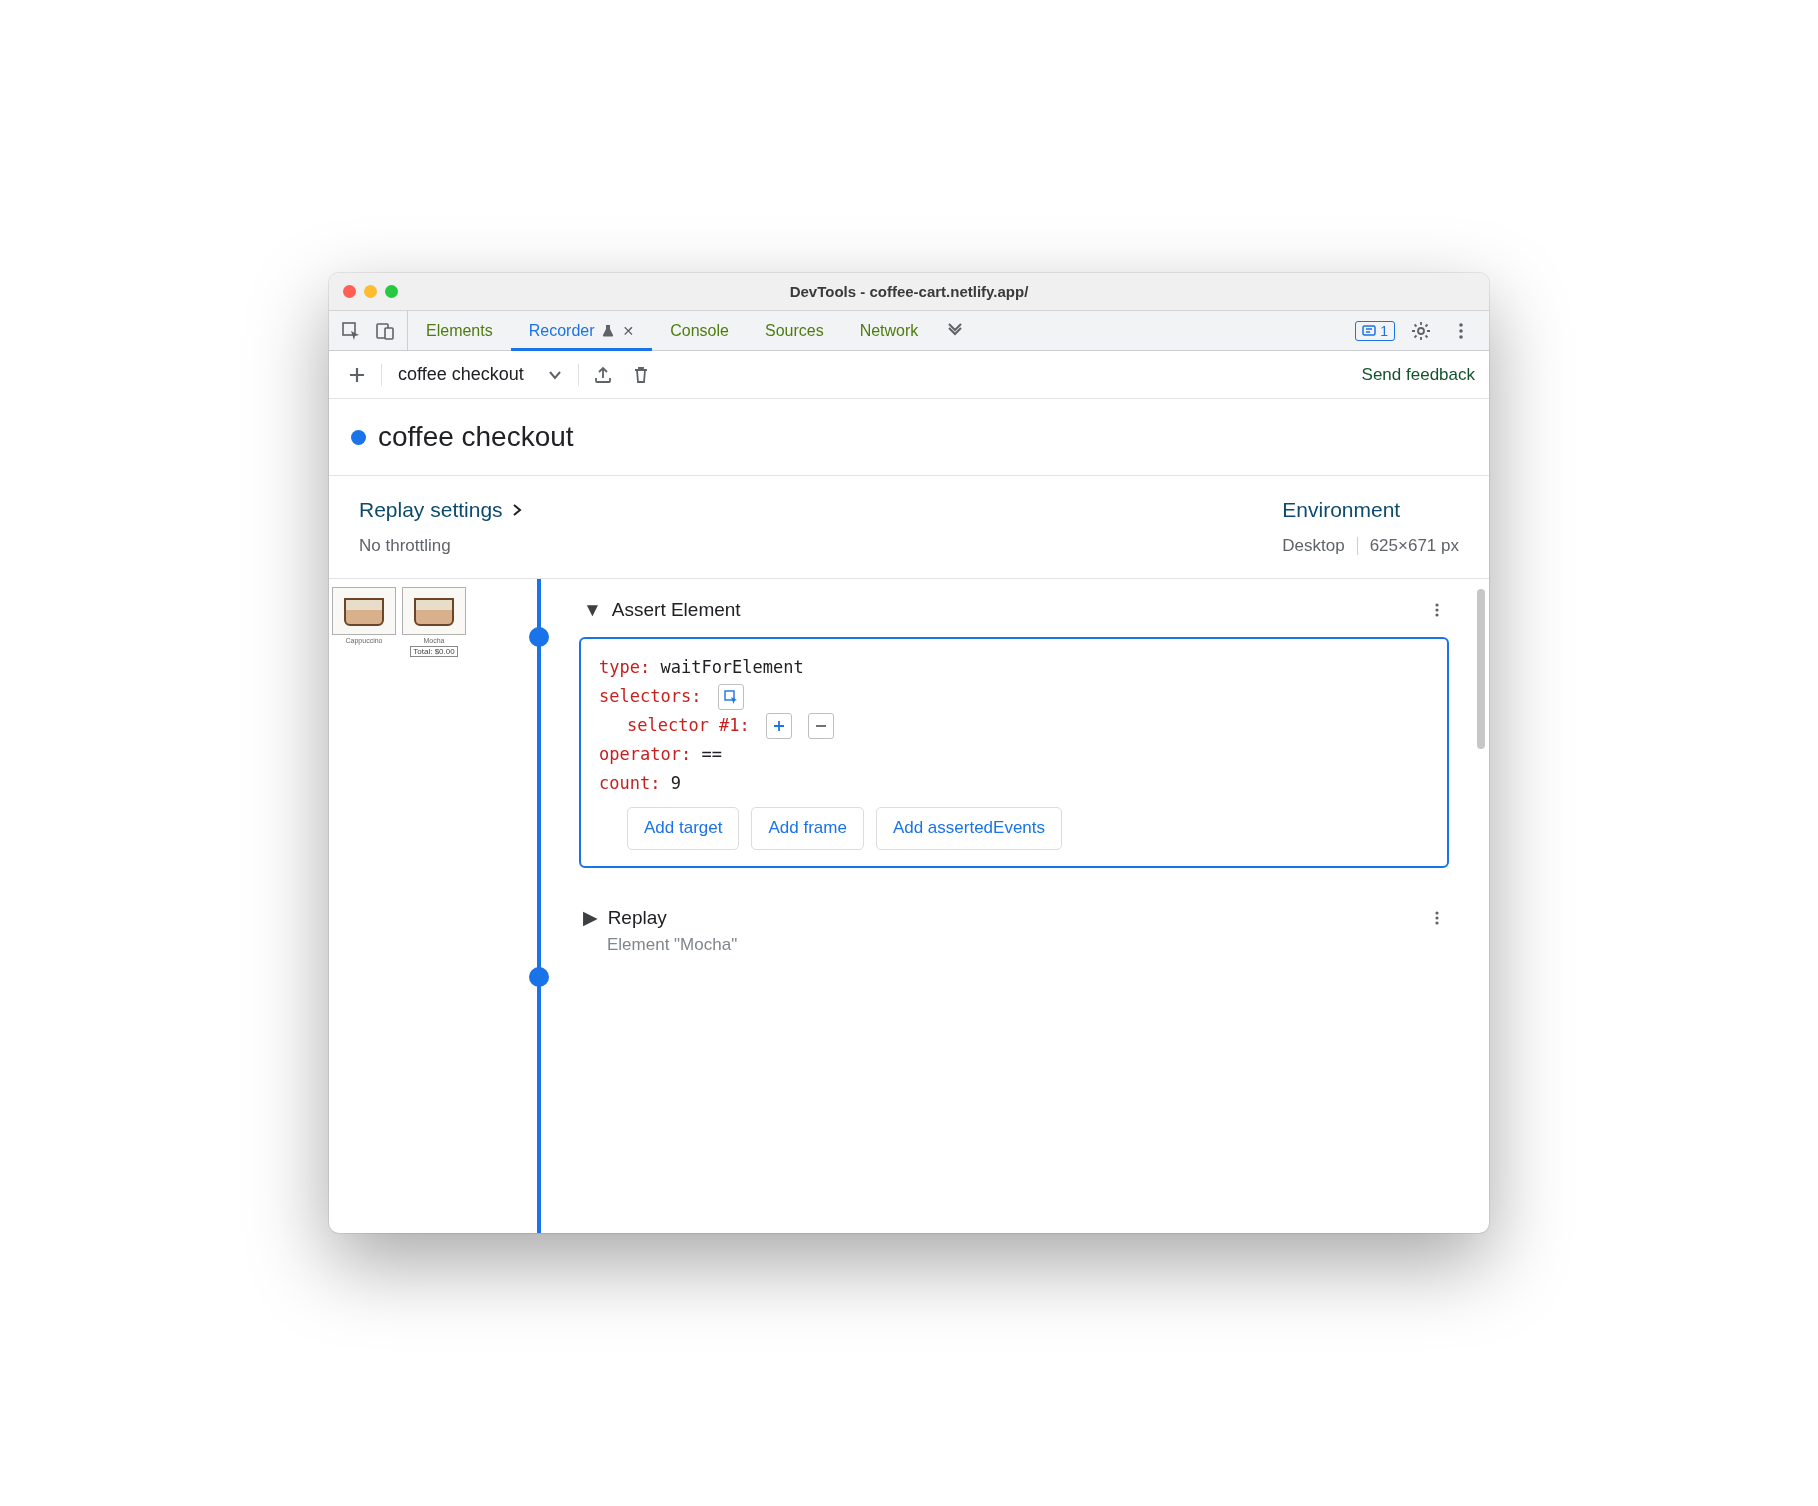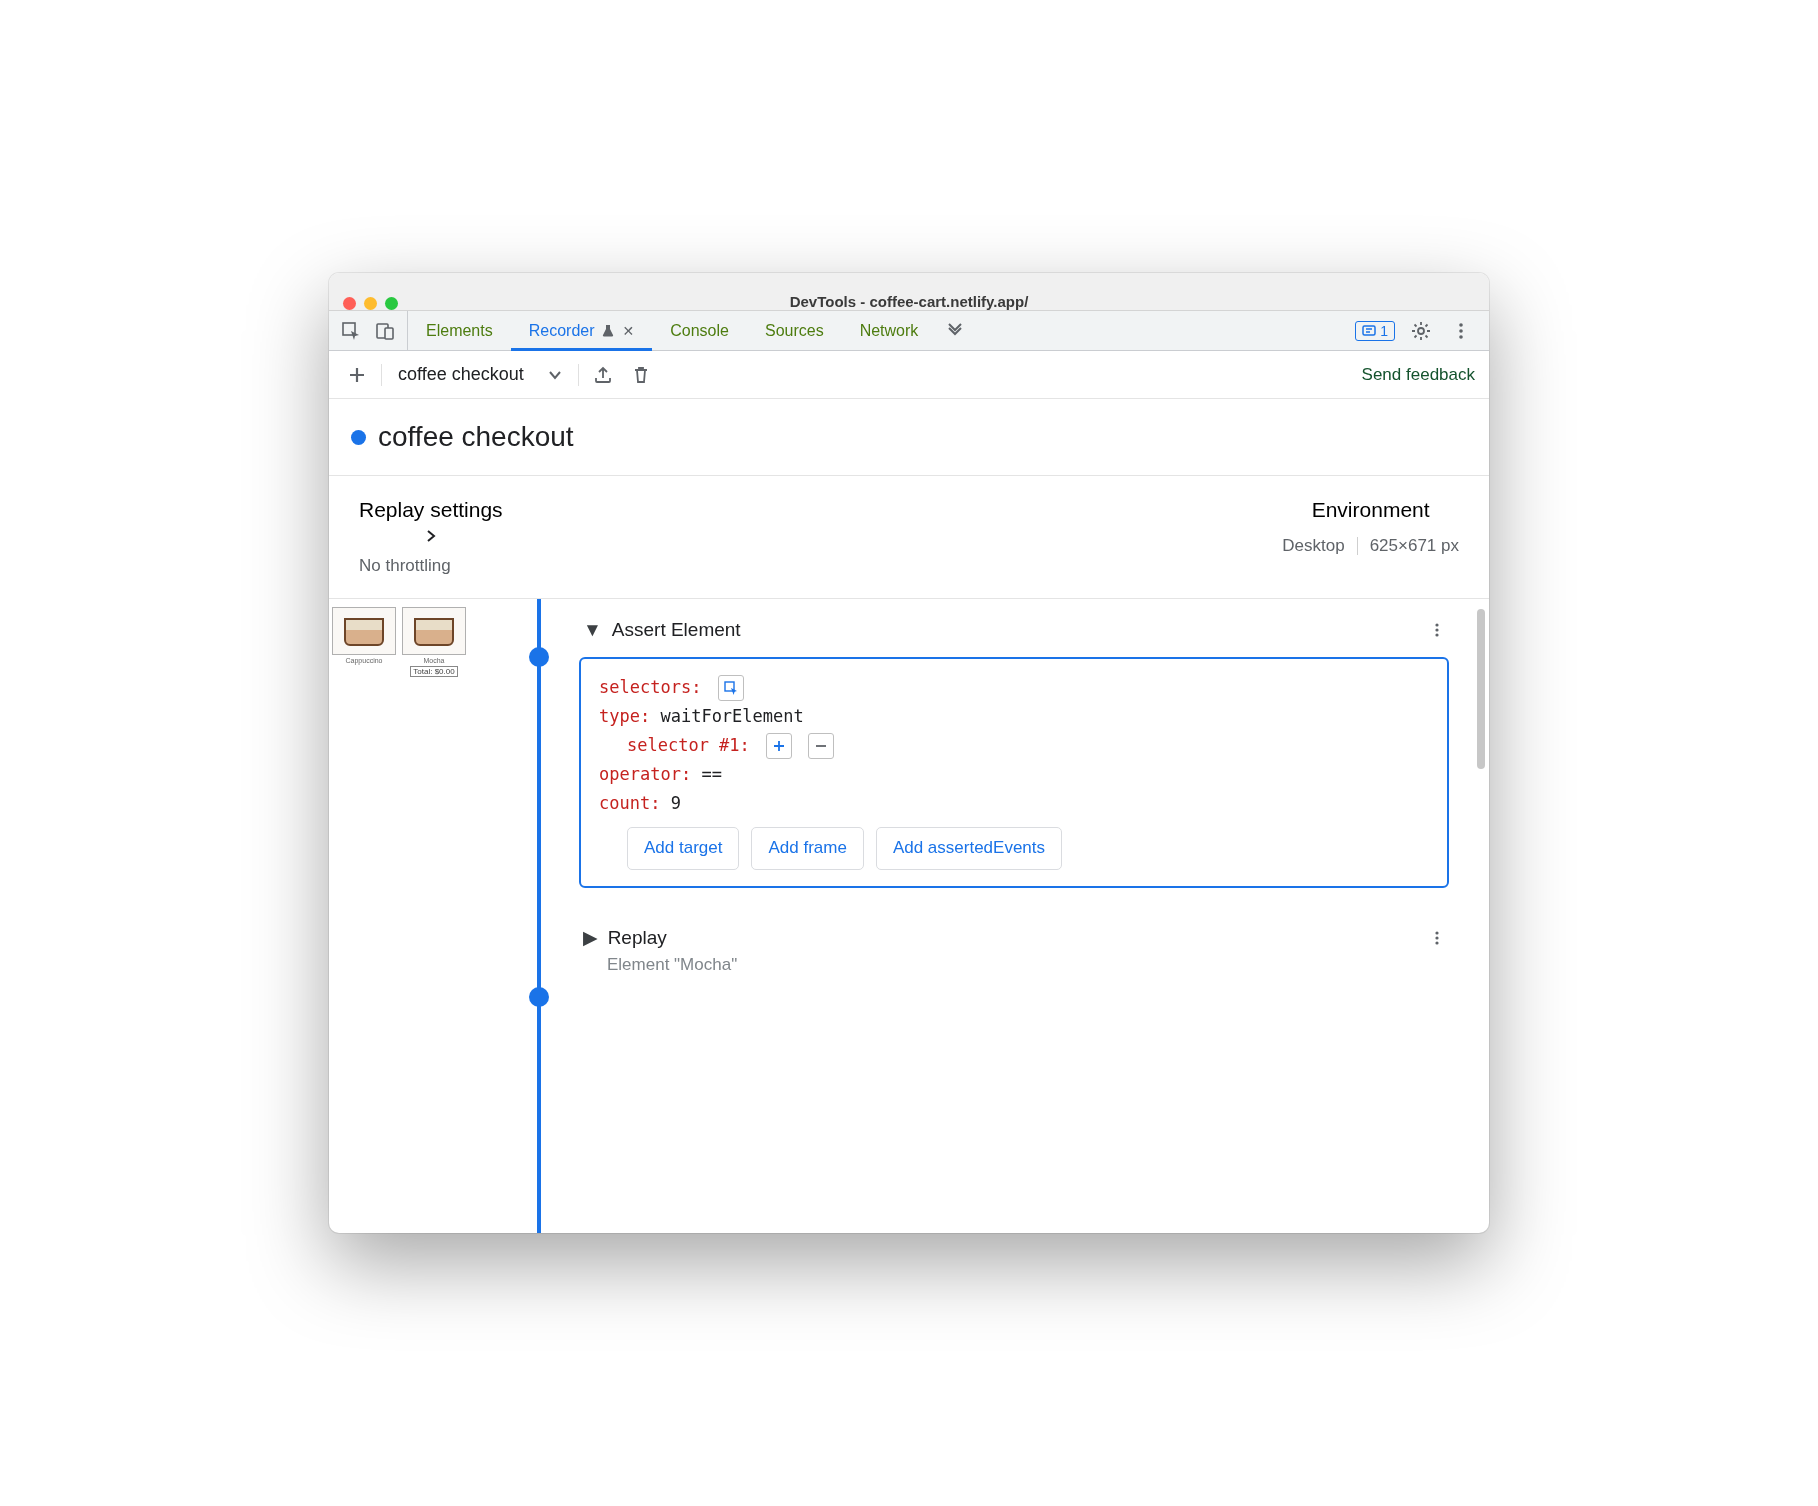--- a/index.html
+++ b/index.html
@@ -19,21 +19,21 @@
   border-radius: 10px;
   box-shadow: 0 30px 80px rgba(0,0,0,0.35), 0 0 0 1px rgba(0,0,0,0.08);
   overflow: hidden;
   display: flex;
   flex-direction: column;
 }
 .titlebar {
   height: 38px;
   background: #f0f0f0;
   display: flex;
-  align-items: flex-end;
+  align-items: center;
   padding: 0 14px;
   position: relative;
   border-bottom: 1px solid #d4d4d4;
 }
 .traffic { display: flex; gap: 8px; }
 .dot { width: 13px; height: 13px; border-radius: 50%; }
 .dot.red { background: #ff5f57; }
 .dot.yellow { background: #febc2e; }
 .dot.green { background: #28c840; }
 .titlebar-title {
@@ -87,21 +87,21 @@
   padding: 8px 18px; border-radius: 6px; cursor: pointer; border: 1px solid transparent;
 }
 .btn-outline { border-color: #dadce0; color: #1a73e8; background: #fff; }
 .btn-primary { background: #1a73e8; color: #fff; }
 
 .settings-row {
   display: flex; padding: 22px 30px 22px 30px; border-bottom: 1px solid #e4e4e4;
 }
 .settings-col { display: flex; flex-direction: column; gap: 14px; }
 .settings-col.right { margin-left: auto; text-align: left; }
-.settings-head { font-size: 21px; color: #000000; display: flex; align-items: center; gap: 8px; flex-direction: column; }
+.settings-head { font-size: 21px; color: #0c4a6e; display: flex; align-items: center; gap: 8px; }
 .settings-sub { font-size: 17px; color: #5f6368; display: flex; align-items: center; gap: 12px; }
 .vsep { display:inline-block; width:1px; height:18px; background:#cfcfcf; }
 
 .timeline {
   flex: 1; display: flex; overflow: hidden; position: relative;
 }
 .thumbs {
   width: 170px; padding: 8px 8px 0 3px; display: flex; gap: 6px; align-items: flex-start;
 }
 .thumb { width: 64px; display:flex; flex-direction:column; align-items:center; gap:2px; }
@@ -328,30 +328,30 @@
           <span>Assert Element</span>
           <span class="kebab">
             <svg width="16" height="16" viewBox="0 0 16 16">
                 <circle cx="8" cy="3" r="1.6" fill="currentColor"></circle>
                 <circle cx="8" cy="8" r="1.6" fill="currentColor"></circle>
                 <circle cx="8" cy="13" r="1.6" fill="currentColor"></circle>
               </svg>
           </span>
         </div>
         <div class="step-body">
+          <div><span class="k">type</span><span class="k">:</span> <span class="v">waitForElement</span></div>
           <div>
             <span class="k">selectors</span><span class="k">:</span>
             <span class="inline-btn">
                 <svg width="14" height="14" viewBox="0 0 14 14">
                   <rect x="1" y="1" width="9" height="9" fill="none" stroke="#1a73e8" stroke-width="1.4"></rect>
                   <path d="M7 7l6 3-2.5.8L9.7 14z" fill="#1a73e8"></path>
                 </svg>
               </span>
           </div>
-          <div><span class="k">type</span><span class="k">:</span> <span class="v">waitForElement</span></div>
           <div class="indent1">
             <span class="k">selector #1</span><span class="k">:</span>
             <span class="inline-btn">
                 <svg width="12" height="12" viewBox="0 0 12 12">
                   <path d="M6 1v10M1 6h10" stroke="#1a73e8" stroke-width="1.8"></path>
                 </svg>
               </span>
             <span class="inline-btn gray">
                 <svg width="12" height="12" viewBox="0 0 12 12">
                   <path d="M1 6h10" stroke="#5f6368" stroke-width="1.8"></path>

